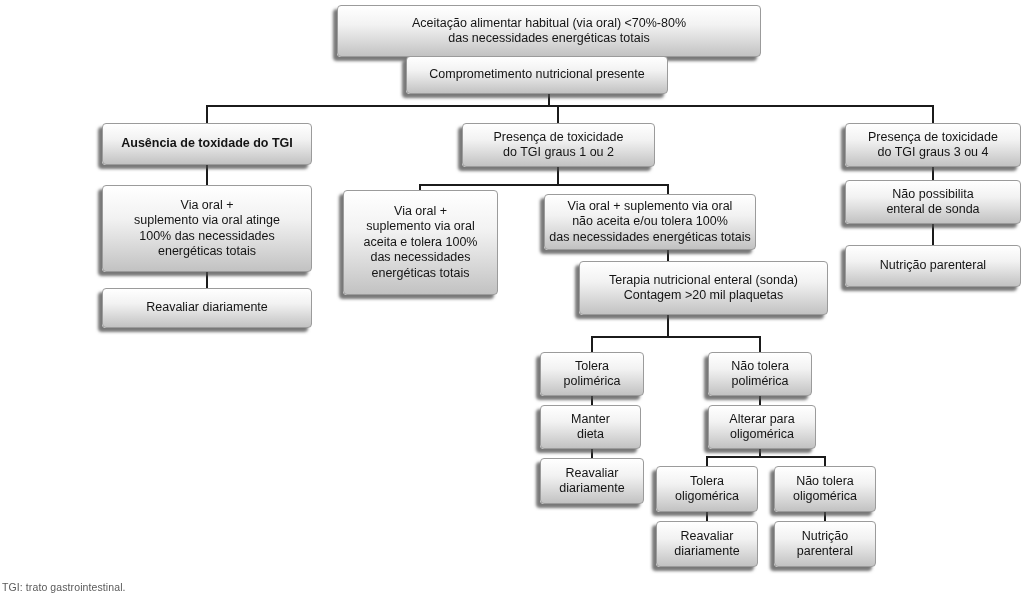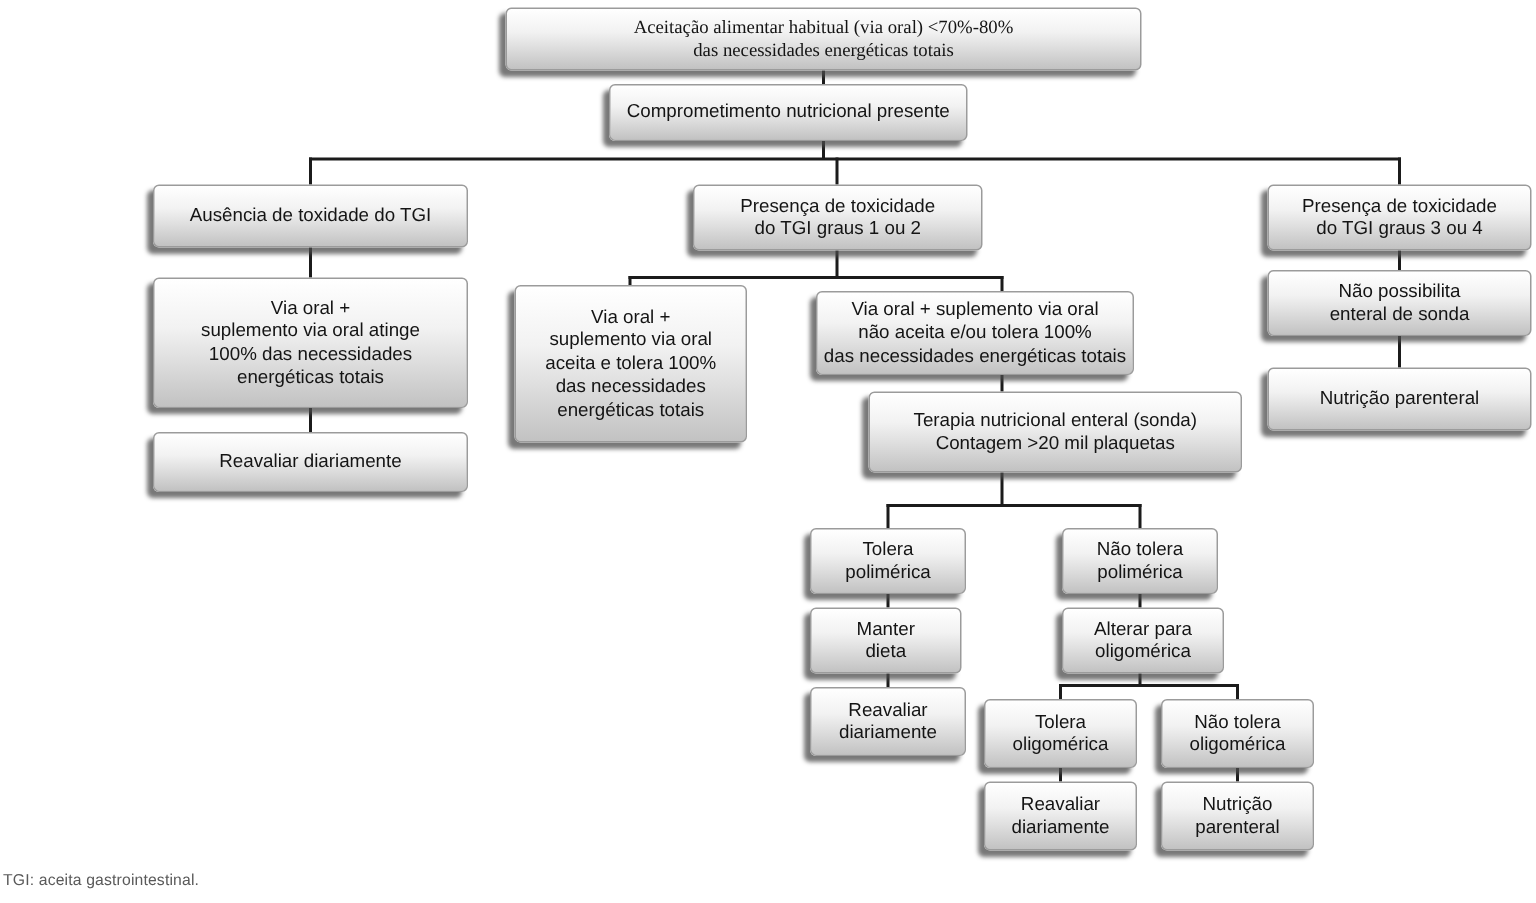--- a/index.html
+++ b/index.html
@@ -84,26 +84,26 @@
   <div class="vline" style="left:759px; top:449px; height:9px;"></div>
   <div class="hline" style="left:706px; top:456px; width:120px;"></div>
   <div class="vline" style="left:706px; top:456px; height:10px;"></div>
   <div class="vline" style="left:824px; top:456px; height:10px;"></div>
   <div class="vline" style="left:706px; top:512px; height:9px;"></div>
   <div class="vline" style="left:824px; top:512px; height:9px;"></div>
 
   <div class="vline" style="left:932px; top:167px; height:13px;"></div>
   <div class="vline" style="left:932px; top:224px; height:21px;"></div>
 
-  <div class="node" style="left:337px; top:5px;   width:424px; height:42px;font-family:Liberation Serif, serif;">Aceitação alimentar habitual (via oral) &lt;70%-80%
+  <div class="node" style="left:337px; top:5px;   width:424px; height:52px;">Aceitação alimentar habitual (via oral) &lt;70%-80%
 das necessidades energéticas totais</div>
 
-  <div class="node" style="left:406px; top:56px;  width:239px; height:38px;">Comprometimento nutricional presente</div>
+  <div class="node" style="left:406px; top:56px;  width:262px; height:38px;">Comprometimento nutricional presente</div>
 
-  <div class="node" style="left:102px; top:123px; width:210px; height:42px;">Ausência de toxidade do TGI</div>
+  <div class="node" style="left:102px; top:123px; width:210px; height:42px;font-weight:bold;">Ausência de toxidade do TGI</div>
 
   <div class="node" style="left:102px; top:185px; width:210px; height:87px;">Via oral +
 suplemento via oral atinge
 100% das necessidades
 energéticas totais</div>
 
   <div class="node" style="left:102px; top:288px; width:210px; height:40px;">Reavaliar diariamente</div>
 
   <div class="node" style="left:462px; top:123px; width:193px; height:44px;">Presença de toxicidade
 do TGI graus 1 ou 2</div>
@@ -149,15 +149,15 @@
 parenteral</div>
 
   <div class="node" style="left:845px; top:123px; width:176px; height:44px;">Presença de toxicidade
 do TGI graus 3 ou 4</div>
 
   <div class="node" style="left:845px; top:180px; width:176px; height:44px;">Não possibilita
 enteral de sonda</div>
 
   <div class="node" style="left:845px; top:245px; width:176px; height:42px;">Nutrição parenteral</div>
 
-  <div class="footnote">TGI: aceita gastrointestinal.</div>
+  <div class="footnote">TGI: trato gastrointestinal.</div>
 
 </div>
 
 </body></html>

